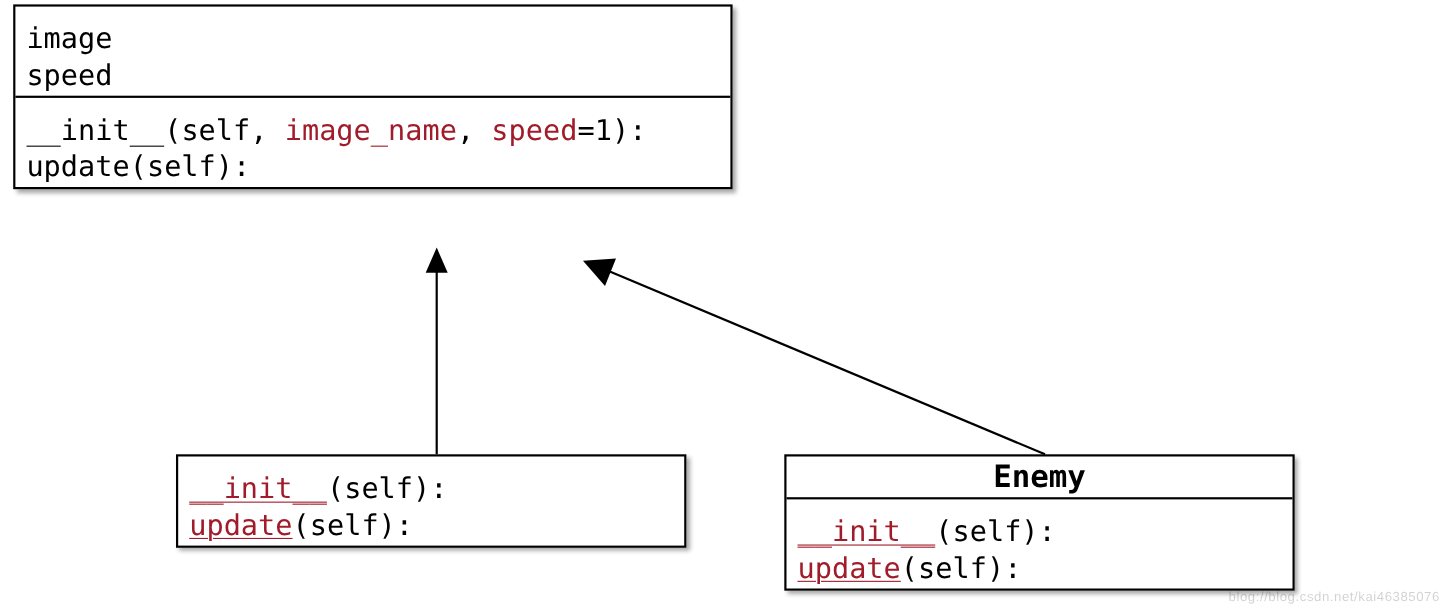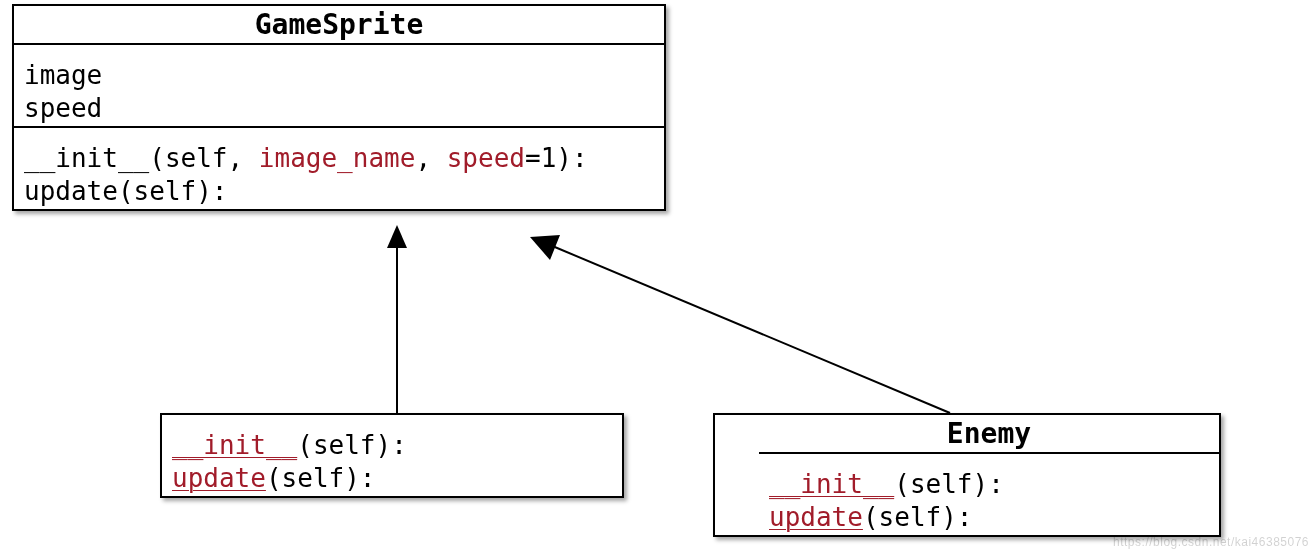--- a/index.html
+++ b/index.html
@@ -64,48 +64,47 @@
     font-size: 12px;
     color: rgba(0,0,0,0.18);
     font-family: sans-serif;
     letter-spacing: 0.5px;
   }
 </style>
 </head>
 <body>
 
 <div class="class-box" style="left:12px; top:4px; width:650px;">
-  <div class="class-name">GameSprite</div>
   <div class="section">
     <div>image</div>
     <div>speed</div>
   </div>
   <div class="section">
     <div><span class="plain">__init__</span><span class="plain">(</span><span class="plain">self</span><span class="plain">, </span><span class="kw">image_name</span><span class="plain">, </span><span class="kw">speed</span><span class="plain">=</span><span class="plain">1</span><span class="plain">):</span></div>
     <div><span class="plain">update</span><span class="plain">(</span><span class="plain">self</span><span class="plain">):</span></div>
   </div>
 </div>
 
 <div class="class-box" style="left:160px; top:413px; width:460px;">
   <div class="section">
     <div><span class="kw und">__init__</span><span class="plain">(</span><span class="plain">self</span><span class="plain">):</span></div>
     <div><span class="kw und">update</span><span class="plain">(</span><span class="plain">self</span><span class="plain">):</span></div>
   </div>
 </div>
 
-<div class="class-box" style="left:713px; top:413px; width:460px;padding-left:44px;">
+<div class="class-box" style="left:713px; top:413px; width:460px;">
   <div class="class-name">Enemy</div>
   <div class="section">
     <div><span class="kw und">__init__</span><span class="plain">(</span><span class="plain">self</span><span class="plain">):</span></div>
     <div><span class="kw und">update</span><span class="plain">(</span><span class="plain">self</span><span class="plain">):</span></div>
   </div>
 </div>
 
 <svg class="arrows" viewBox="0 0 1315 551">
 
   <line x1="397" y1="413" x2="397" y2="245" stroke="#000000" stroke-width="2"></line>
   <polygon points="397,225 387,248 407,248" fill="#000000"></polygon>
 
   <line x1="950" y1="413" x2="550" y2="245" stroke="#000000" stroke-width="2"></line>
   <polygon points="530,237 560,235 550,260" fill="#000000"></polygon>
 </svg>
 
-<div class="watermark">https://blog.csdn.net/kai46385076</div>
+<div class="watermark">blog://blog.csdn.net/kai46385076</div>
 
 </body></html>

